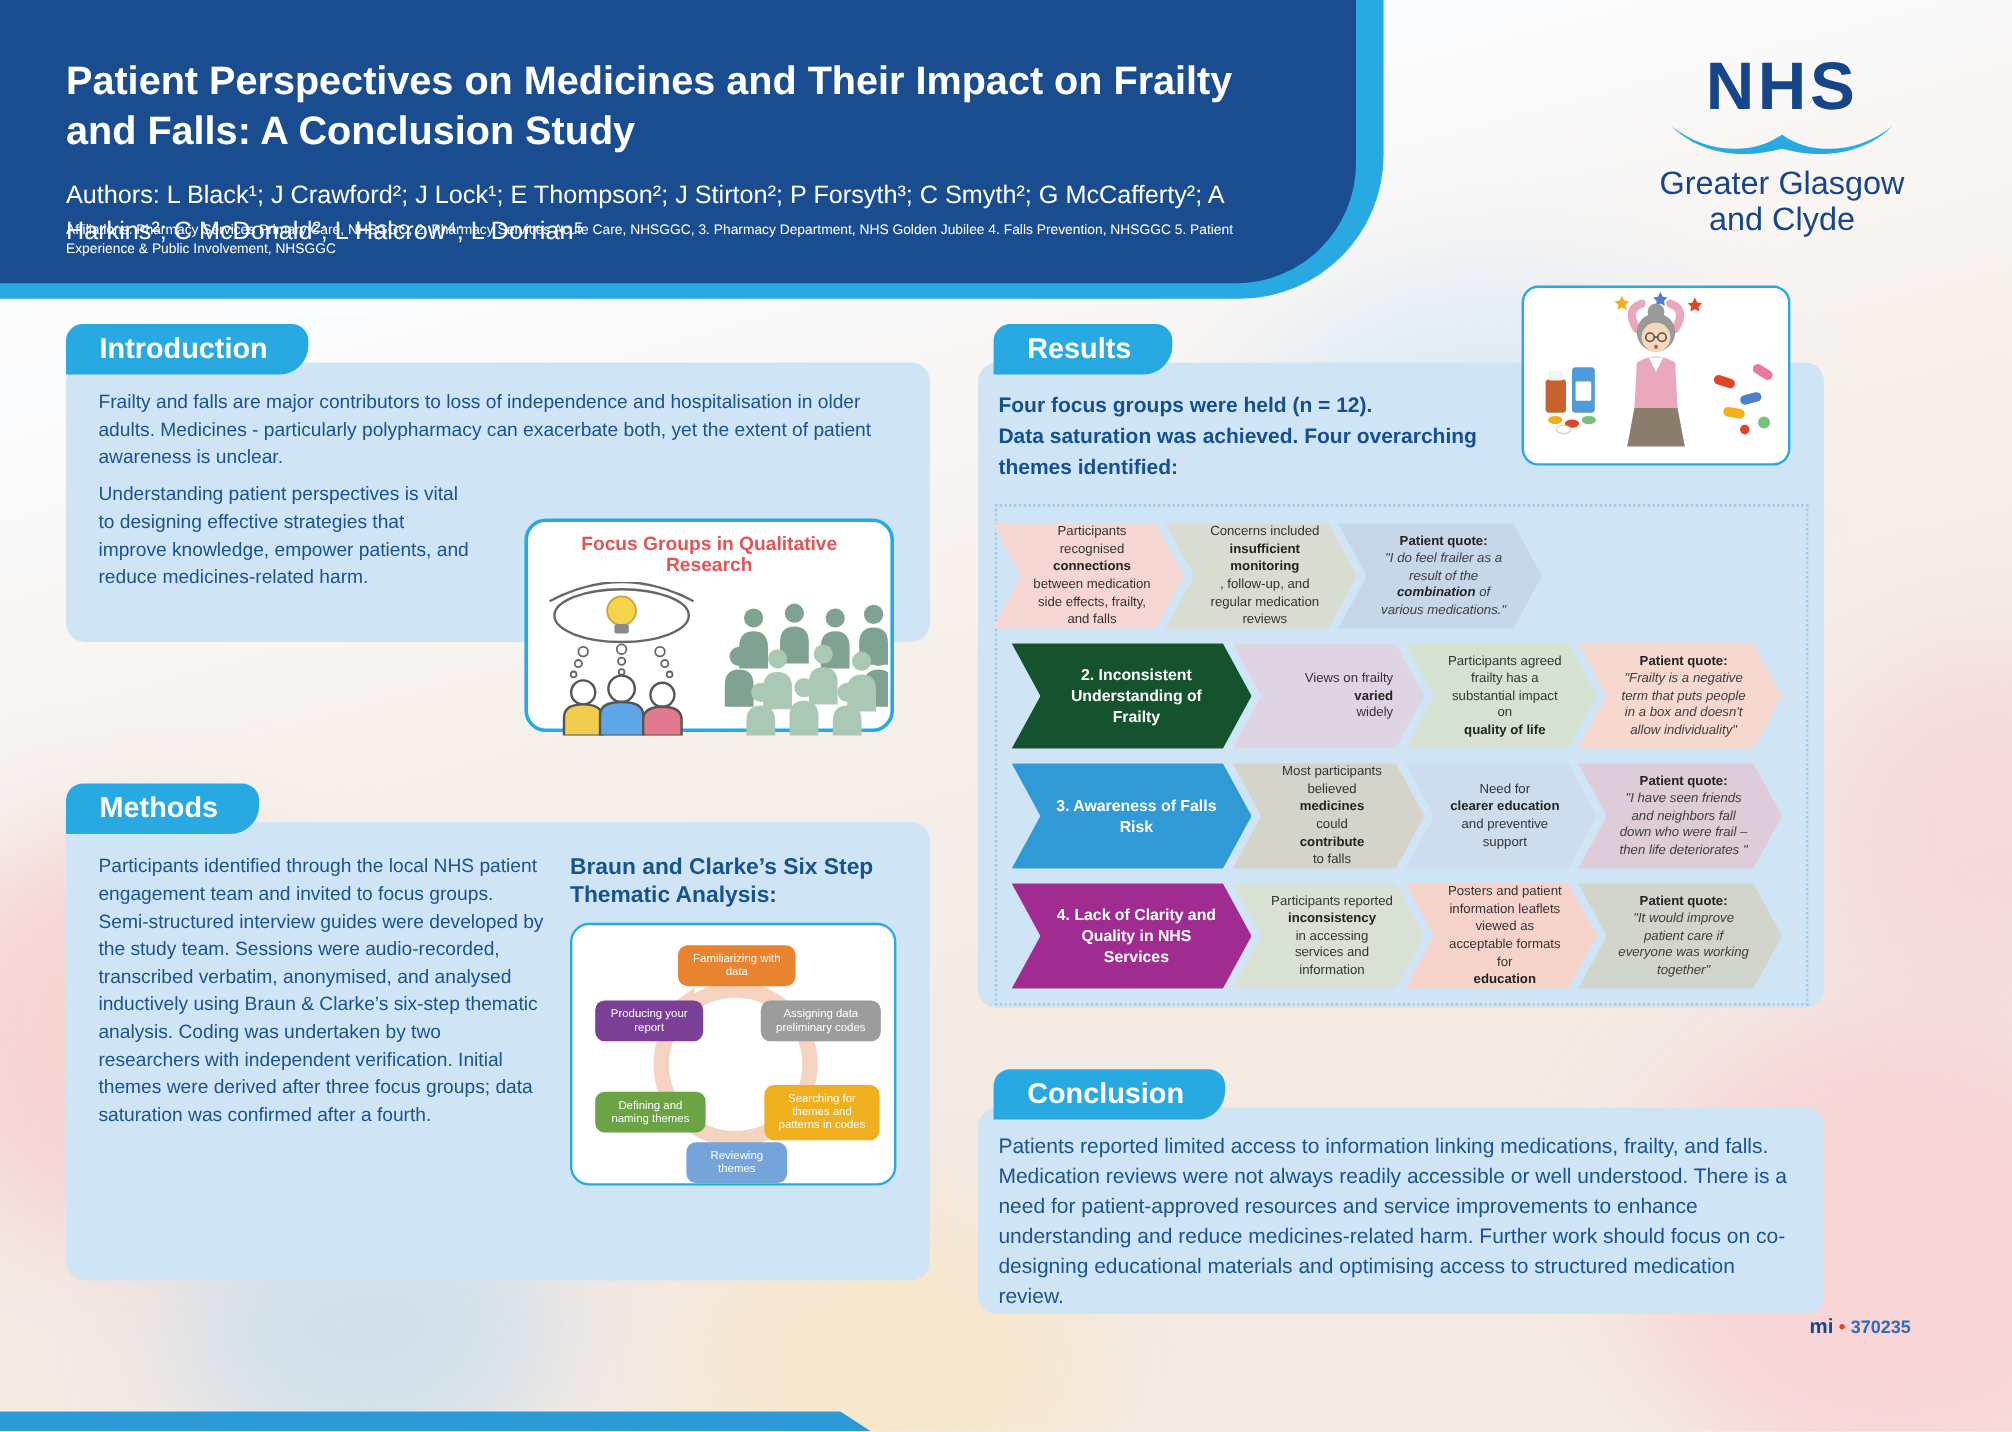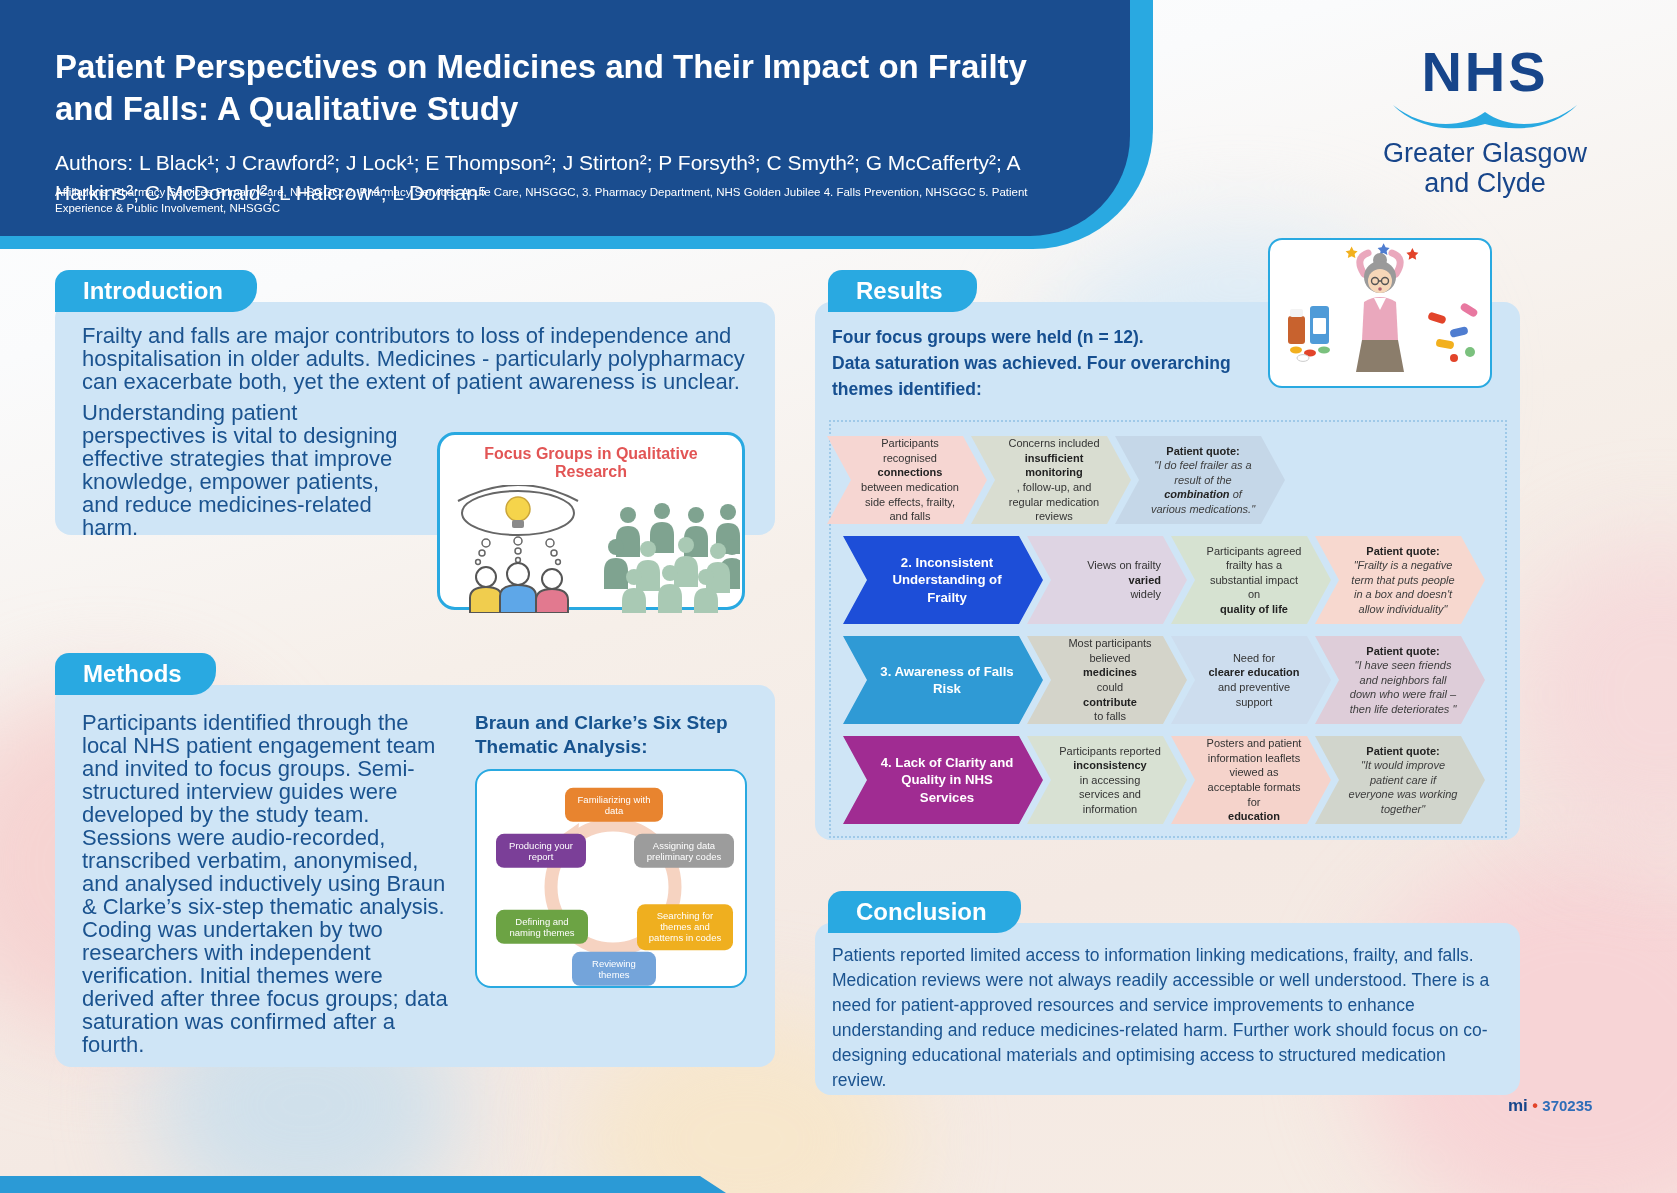--- a/index.html
+++ b/index.html
@@ -27,21 +27,21 @@
   
   .nhs-block{position:absolute;left:1340px;top:44px;width:290px;text-align:center;color:#17458a;}
   .nhs-word{font-size:56px;font-weight:bold;letter-spacing:3px;line-height:1;}
   .nhs-swoosh{margin:2px auto 0;display:block;}
   .nhs-org{font-size:27px;font-weight:normal;line-height:1.12;margin-top:2px;}
 
   
   .tab{position:absolute;background:#29a9e1;color:#fff;font-size:24px;font-weight:bold;
        line-height:42px;padding:0 34px 0 28px;border-radius:14px 14px 24px 0;z-index:3;}
   .panel{position:absolute;background:#cfe5f6;border-radius:16px;z-index:1;}
-  .bodytext{color:#1b538f;font-size:22px;line-height:23px;}
+  .bodytext{color:#1b538f;font-size:16px;line-height:23px;}
 
   
   .intro-panel{left:55px;top:302px;width:720px;height:233px;}
   .intro-panel .para{position:absolute;left:27px;top:22px;width:668px;}
   .intro-panel .p2{margin-top:8px;}
   .wrap-spacer{float:right;width:352px;height:140px;margin-top:28px;}
   .focus-box{position:absolute;left:382px;top:130px;width:308px;height:178px;background:#fff;
              border:3px solid #29a9e1;border-radius:18px;z-index:2;padding:10px 8px 4px;}
   .focus-title{color:#e25555;font-weight:bold;font-size:16px;text-align:center;margin-bottom:4px;}
 
@@ -99,21 +99,21 @@
   <div class="bg-base"></div>
   <div class="blob b1"></div>
   <div class="blob b2"></div>
   <div class="blob b3"></div>
   <div class="blob b4"></div>
   <div class="blob b5"></div>
   <div class="blob b6"></div>
 
   <div class="hdr-accent"></div>
   <div class="hdr">
-    <div class="title">Patient Perspectives on Medicines and Their Impact on Frailty and Falls: A Qualitative Study</div>
+    <div class="title">Patient Perspectives on Medicines and Their Impact on Frailty and Falls: A Conclusion Study</div>
     <div class="authors">Authors: L Black¹; J Crawford²; J Lock¹; E Thompson²; J Stirton²; P Forsyth³; C Smyth²; G McCafferty²; A Harkins²; C McDonald²; L Halcrow⁴; L Dorrian⁵</div>
     <div class="affil">Affiliations:  Pharmacy Services Primary Care, NHSGGC, 2. Pharmacy Services Acute Care, NHSGGC, 3. Pharmacy Department, NHS Golden Jubilee 4. Falls Prevention, NHSGGC 5. Patient Experience &amp; Public Involvement, NHSGGC</div>
   </div>
 
   <div class="nhs-block">
     <div class="nhs-word">NHS</div>
     <svg class="nhs-swoosh" width="196" height="34" viewBox="0 0 196 34">
       <path d="M6 3 C34 26 74 28 98 10 C122 28 162 26 190 3 C172 22 138 33 98 22 C58 33 24 22 6 3 Z" fill="#29a9e1"></path>
     </svg>
     <div class="nhs-org">
@@ -245,21 +245,21 @@
     <div class="rows-wrap">
         <div class="theme-row">
           <div class="chev cell" style="background: rgb(246, 214, 210);">Participants recognised <b>connections</b> between medication side effects, frailty, and falls</div>
           <div class="chev cell" style="background: rgb(217, 221, 209);">Concerns included <b>insufficient monitoring</b>, follow-up, and regular medication reviews</div>
           <div class="chev cell last" style="background: rgb(197, 215, 232);">
             <b class="qlead">Patient quote: </b>
             <i>"I do feel frailer as a result of the <b>combination</b> of various medications."</i>
           </div>
         </div>
         <div class="theme-row">
-          <div class="chev lbl" style="background: #1d4ed8;">2. Inconsistent Understanding of Frailty</div>
+          <div class="chev lbl" style="background: #14532d;">2. Inconsistent Understanding of Frailty</div>
           <div class="chev cell" style="background: rgb(222, 212, 227); align-items: flex-end;">Views on frailty <b>varied</b> widely</div>
           <div class="chev cell" style="background: rgb(214, 226, 209);">Participants agreed frailty has a substantial impact on <b>quality of life</b></div>
           <div class="chev cell last" style="background: rgb(247, 216, 207);">
             <b class="qlead">Patient quote: </b>
             <i>"Frailty is a negative term that puts people in a box and doesn't allow individuality"</i>
           </div>
         </div>
         <div class="theme-row">
           <div class="chev lbl" style="background: rgb(47, 154, 213);">3. Awareness of Falls Risk</div>
           <div class="chev cell" style="background: rgb(212, 212, 202);">Most participants believed <b>medicines</b> could <b>contribute</b> to falls</div>

